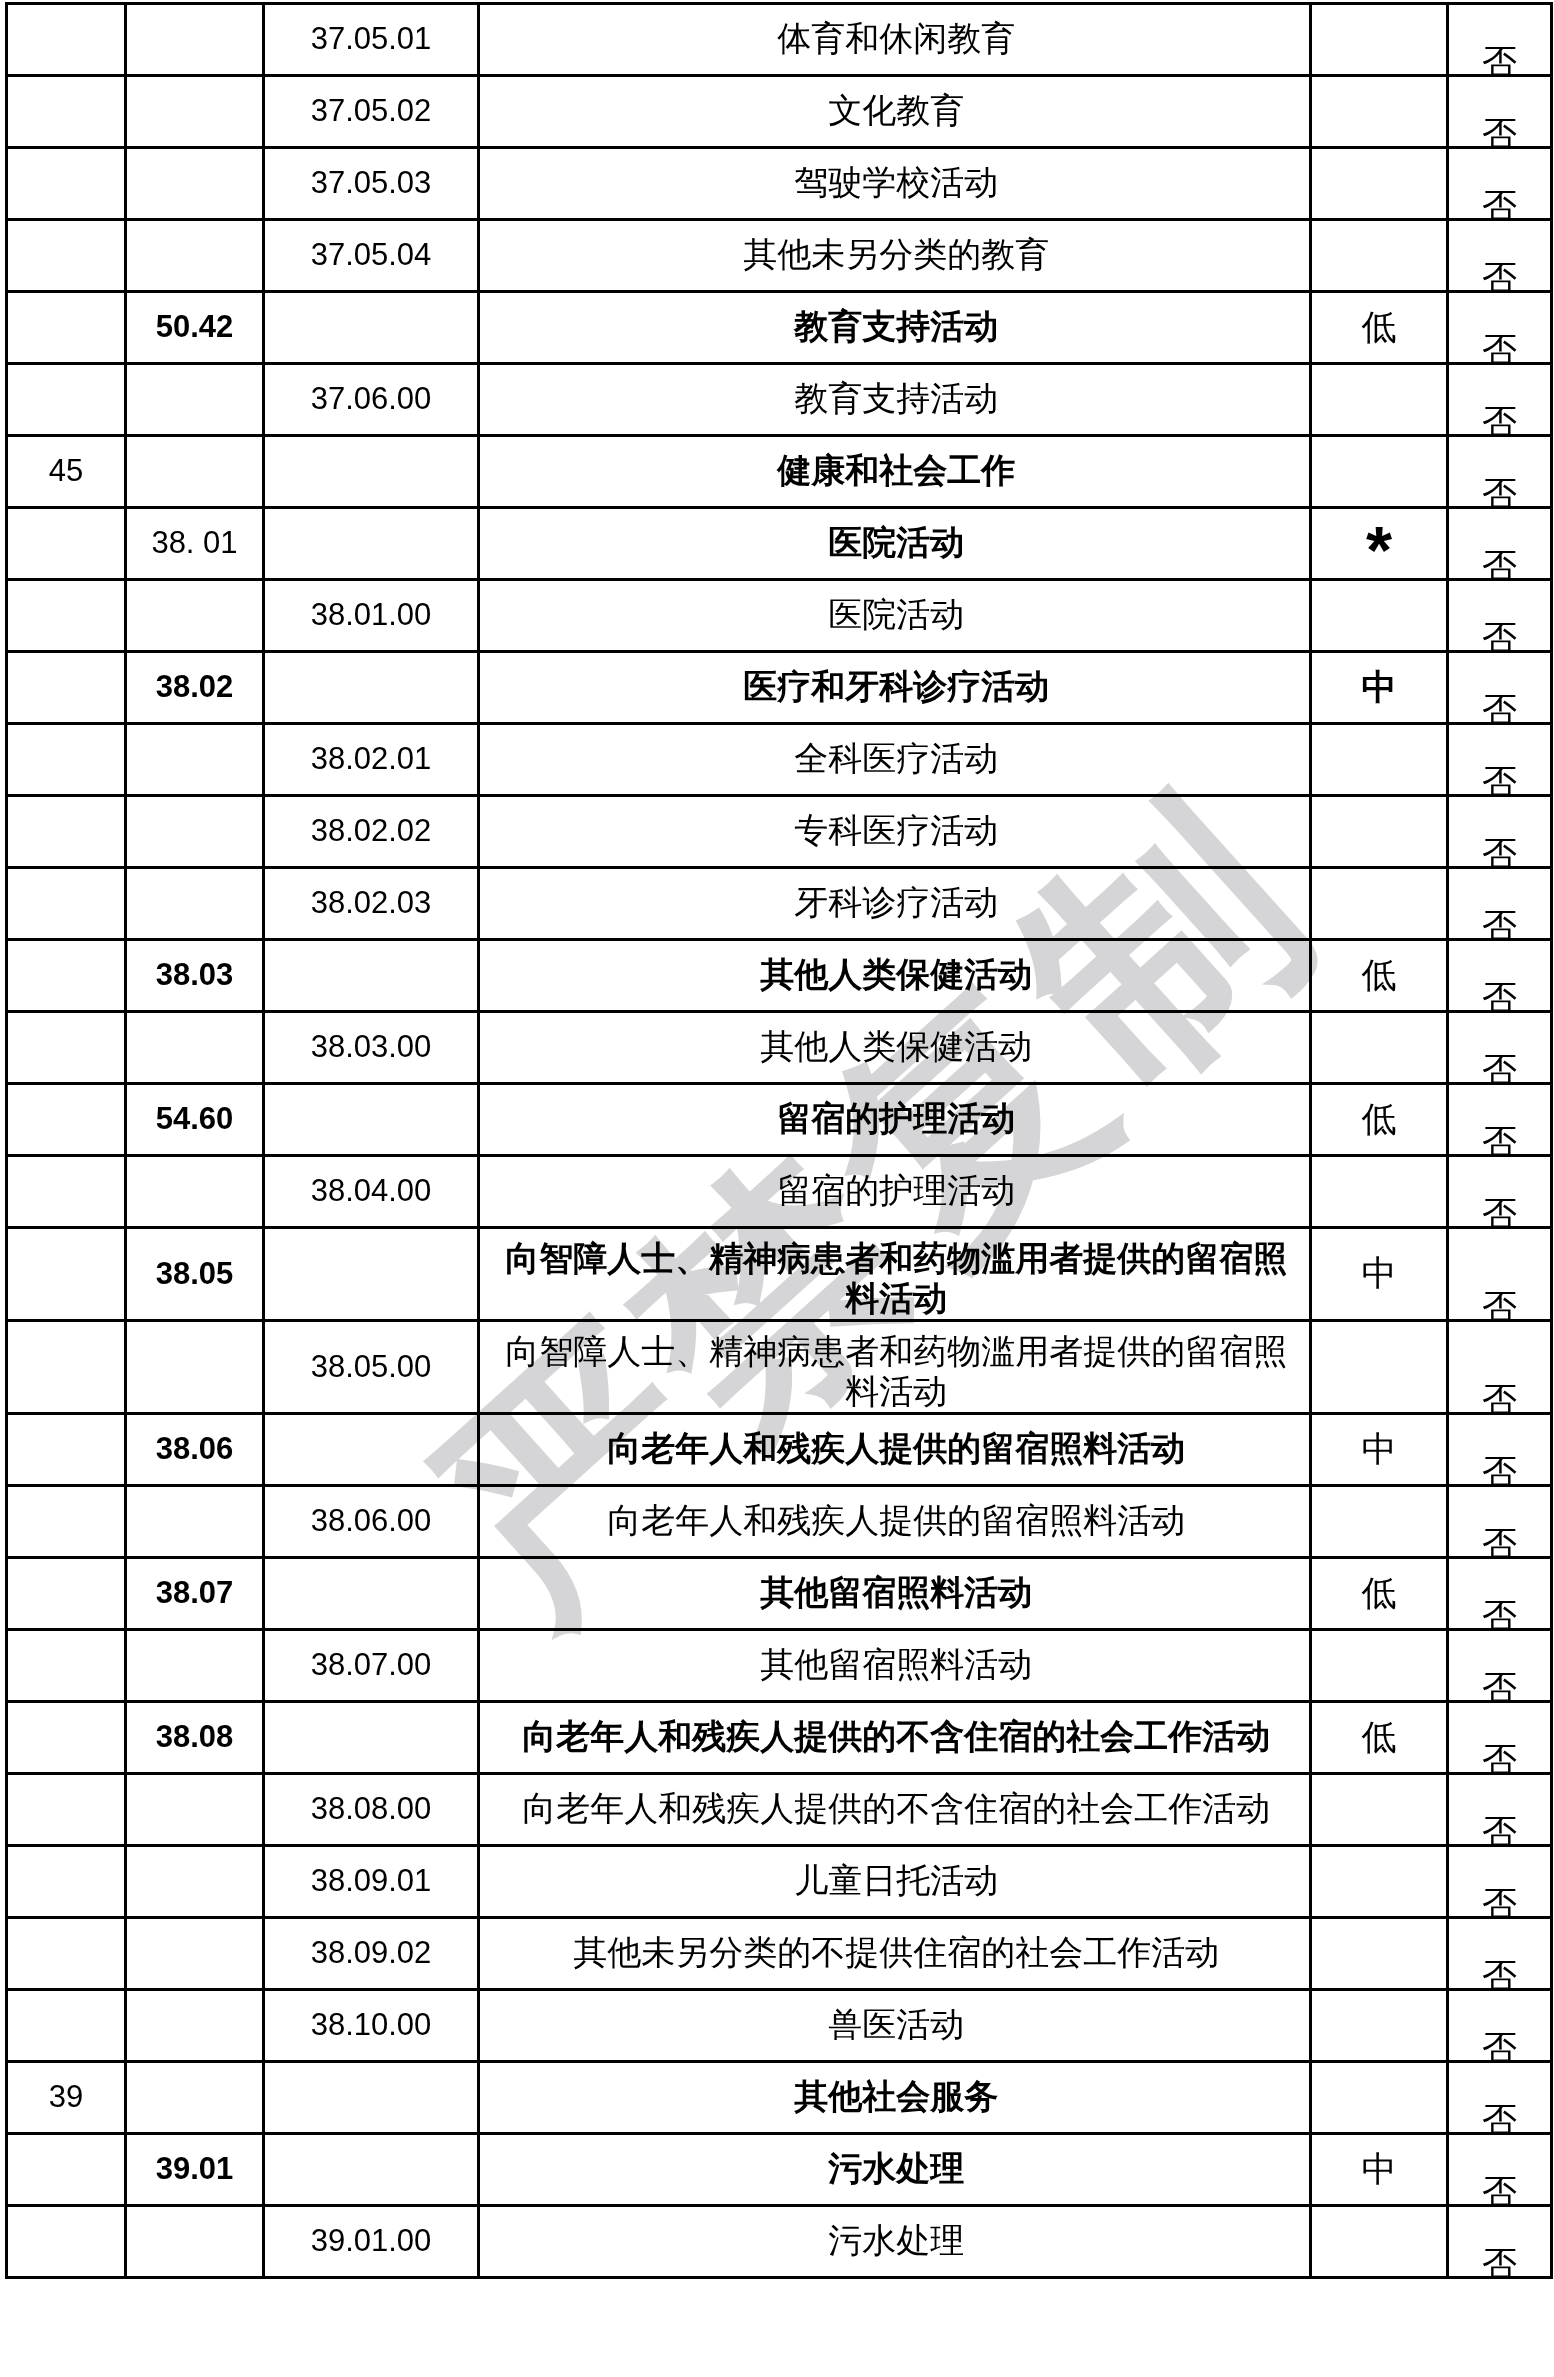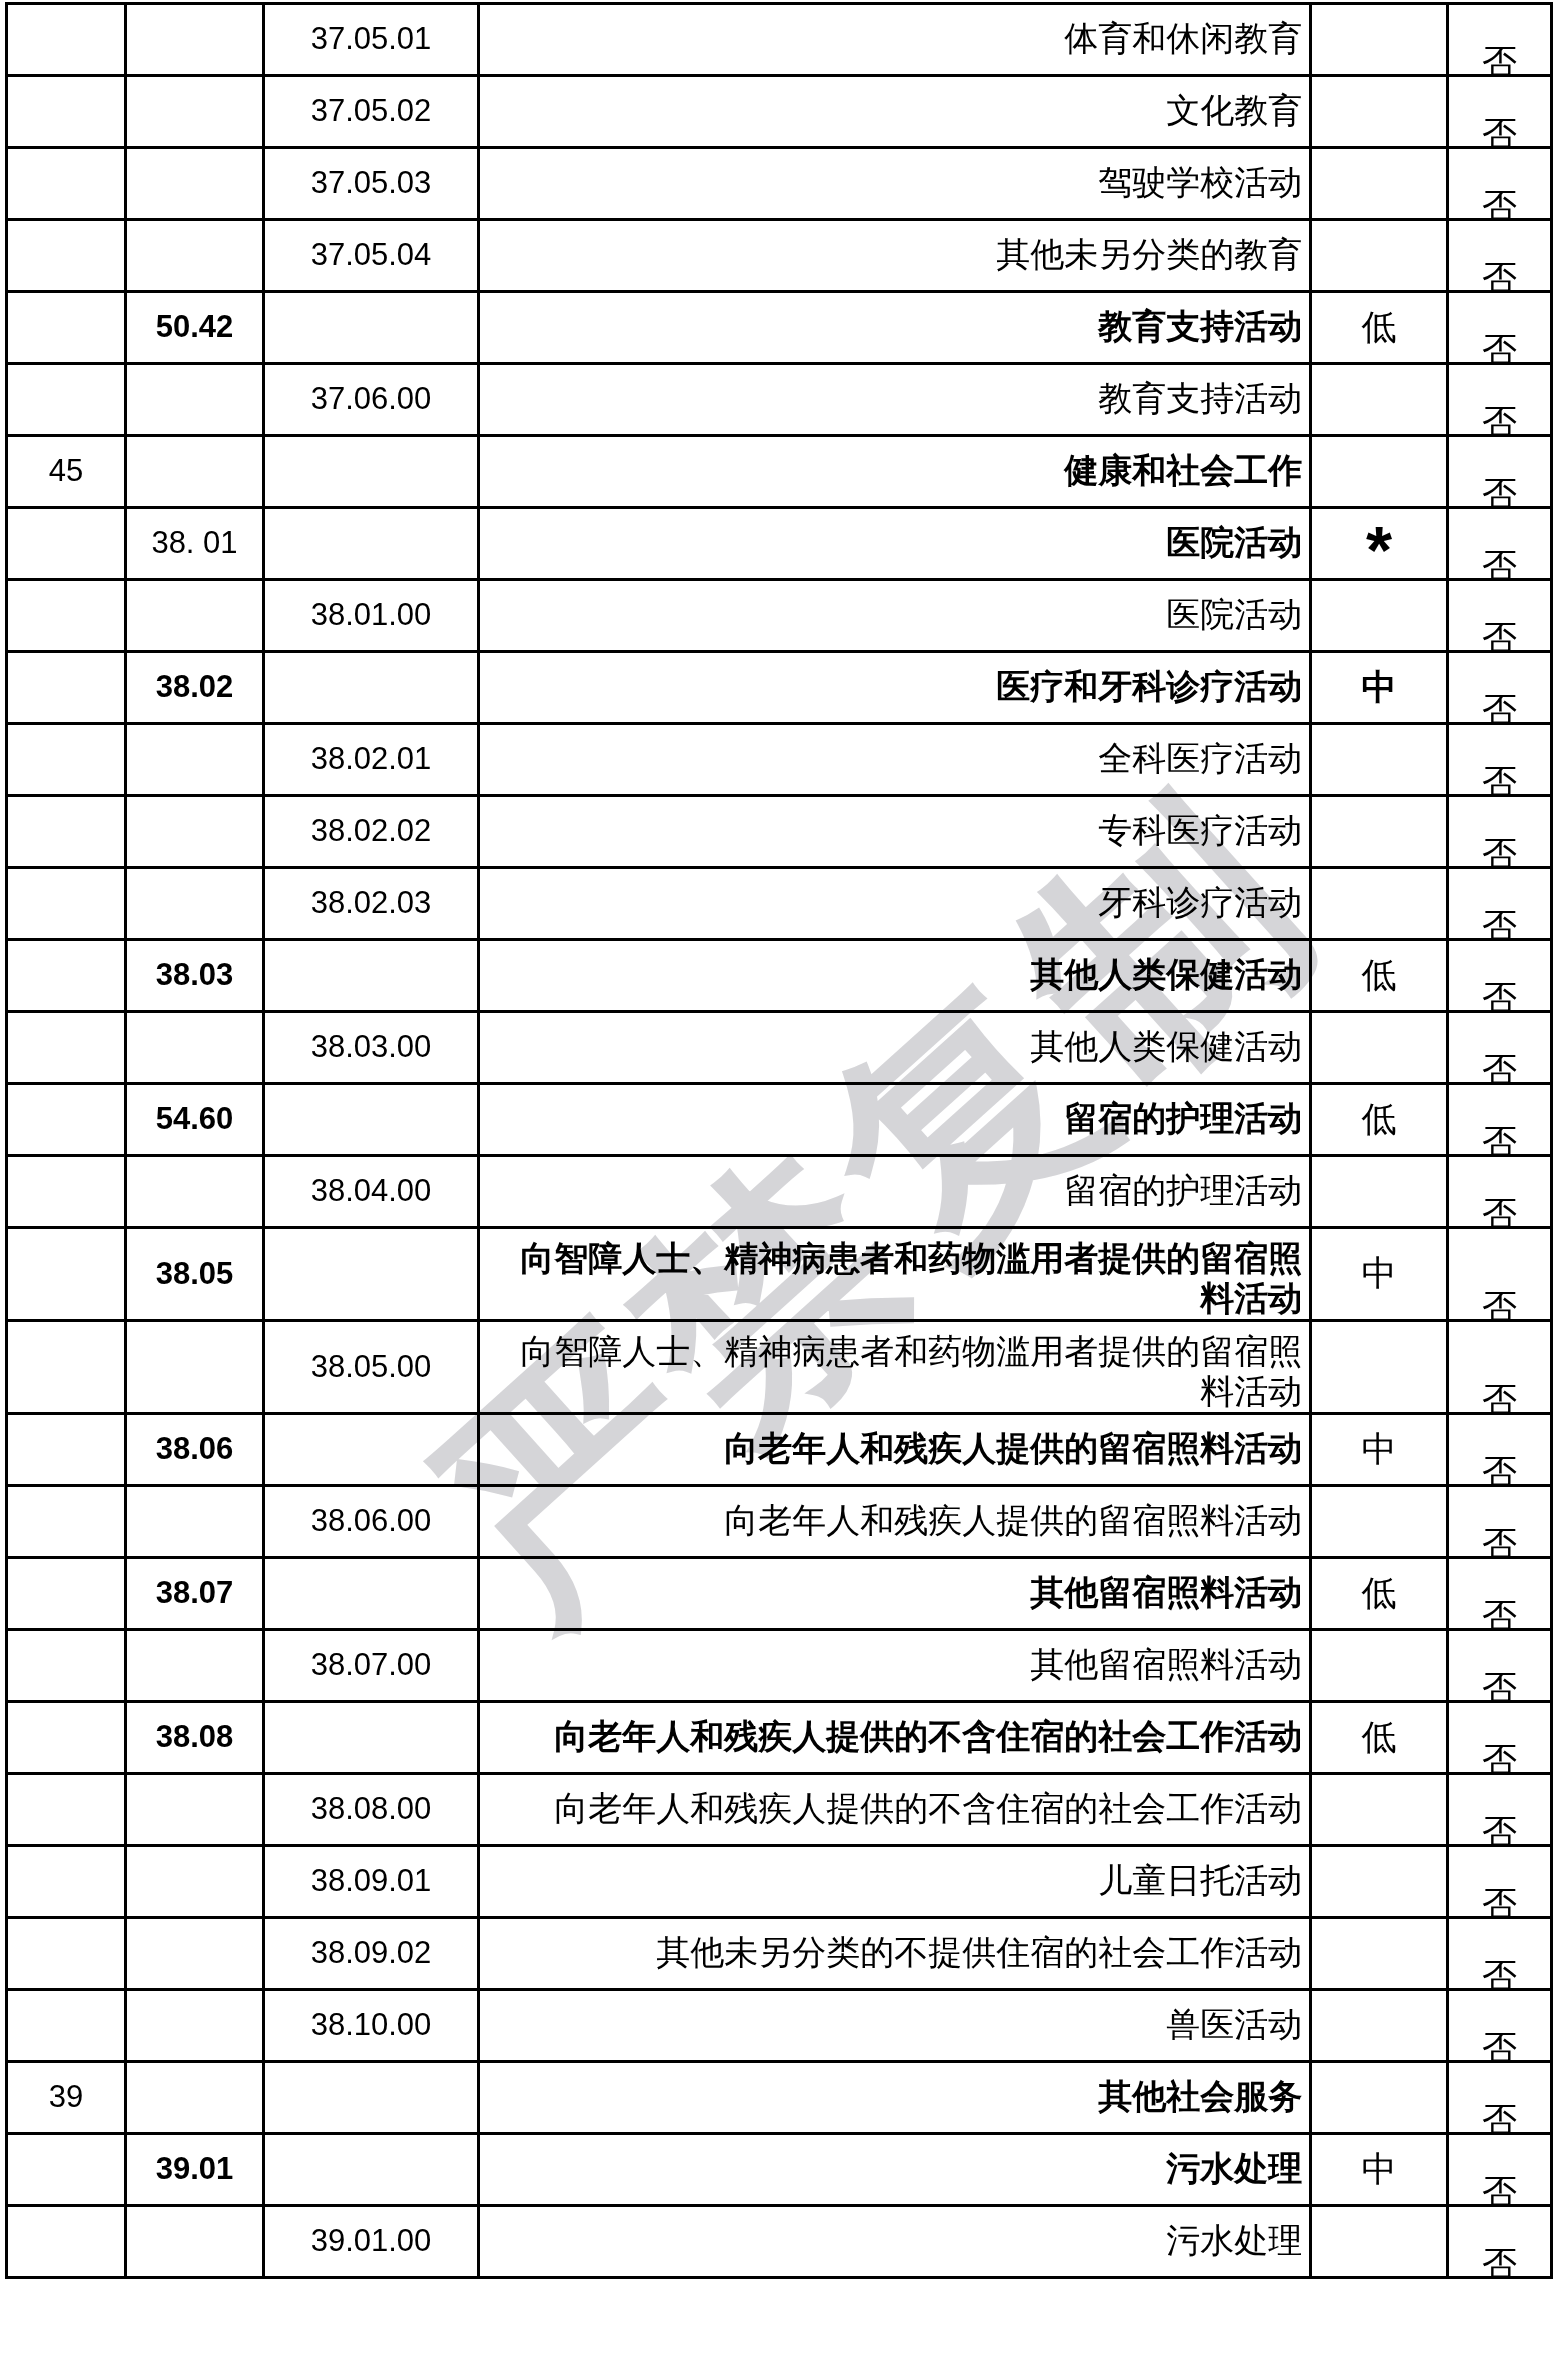--- a/index.html
+++ b/index.html
@@ -10,21 +10,21 @@
              transform:rotate(-42deg);transform-origin:center;
              font-size:252px;letter-spacing:11.8px;line-height:1;white-space:nowrap;
              color:rgba(132,132,142,0.34);font-weight:bold;pointer-events:none;z-index:0;}
   table.cls{position:absolute;left:5px;top:1.7px;border-collapse:collapse;table-layout:fixed;
             width:1545px;z-index:1;background:transparent;}
   td{border:3.4px solid #000;height:69px;padding:0;vertical-align:middle;overflow:hidden;
      box-sizing:content-box;background:transparent;}
   td.code{font-family:"Liberation Sans","DejaVu Sans",sans-serif;font-size:31px;
           text-align:center;color:#000;}
   td.code.bold{font-weight:bold;}
-  td.name{font-size:34px;line-height:40px;text-align:right;padding:0 6.7px 0 10px;color:#000;}
+  td.name{font-size:34px;line-height:40px;text-align:center;padding:0 6.7px 0 10px;color:#000;}
   td.name.bold{font-weight:bold;}
   td.name.wrap{vertical-align:top;padding-top:10px;}
   td.risk{font-size:35px;text-align:center;color:#000;}
   td.risk.bold{font-weight:bold;}
   td.risk .star{font-family:"Liberation Sans","DejaVu Sans",sans-serif;font-weight:bold;
                 font-size:67px;line-height:0;display:inline-block;transform:translateY(18.5px);}
   td.no{font-size:35px;text-align:center;vertical-align:bottom;color:#000;}
   td.no span{display:inline-block;transform:translateY(11.8px);}
 </style>
 </head>

